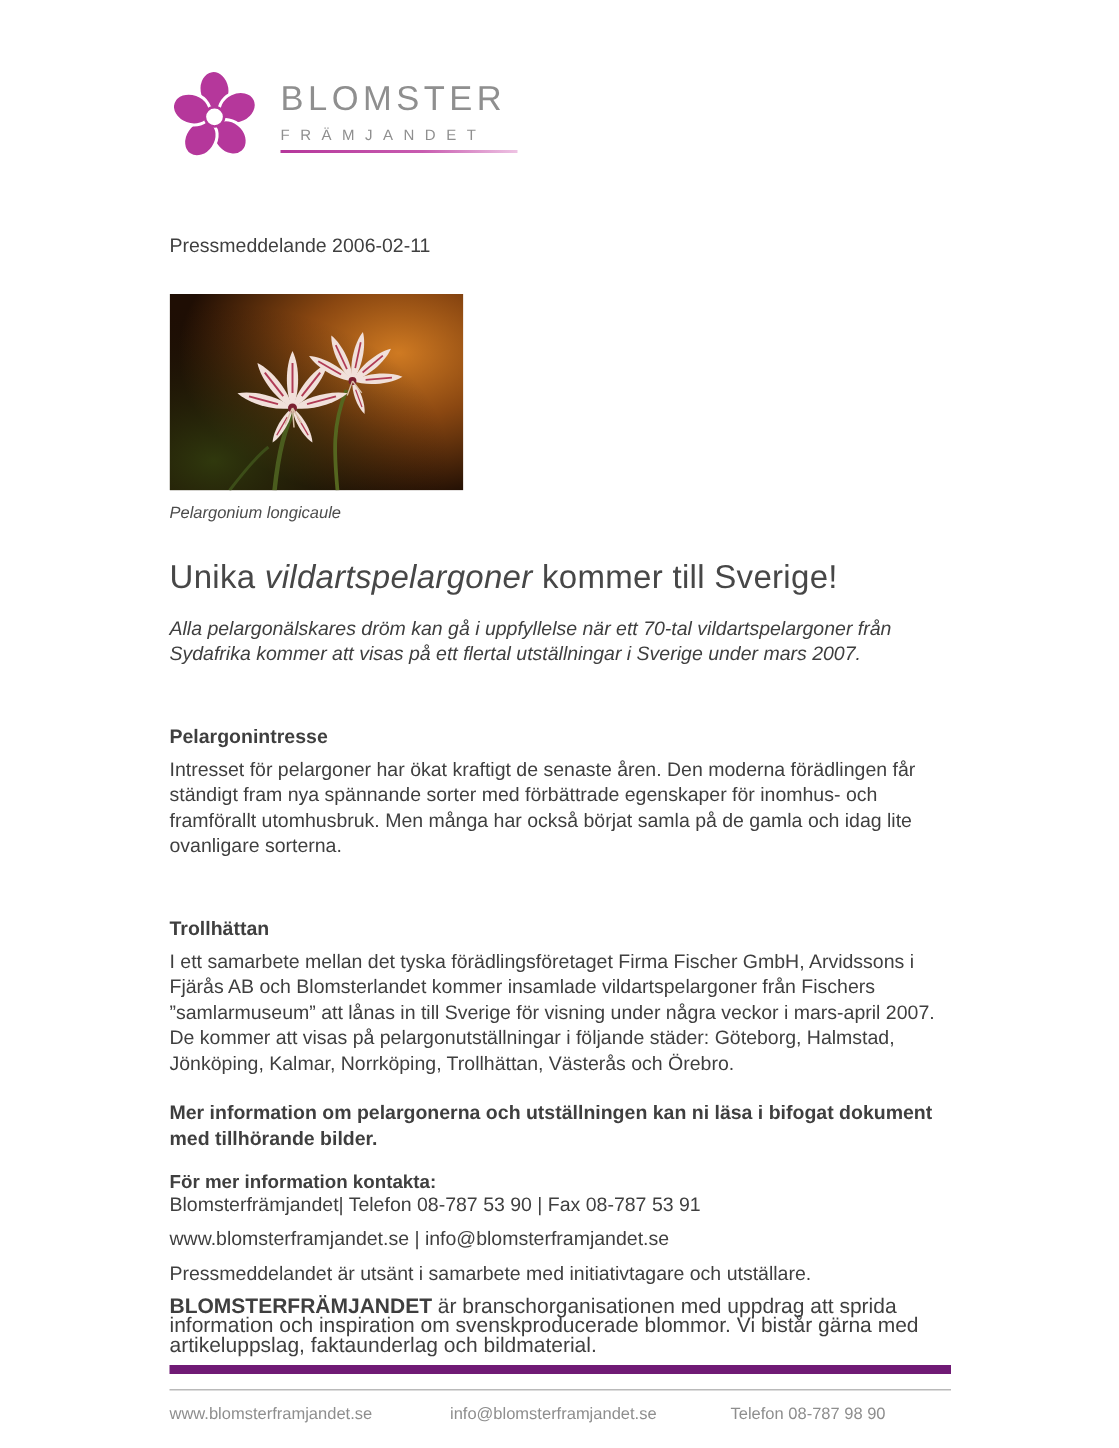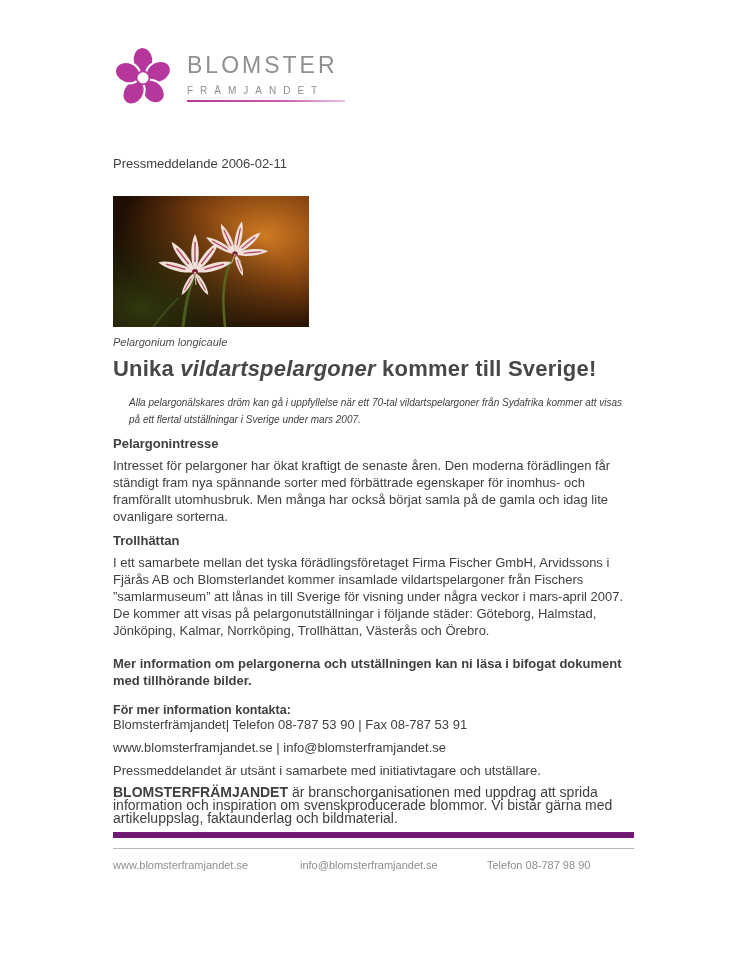--- a/index.html
+++ b/index.html
@@ -32,26 +32,26 @@
 
   
   .dateline { margin-top: 46px; font-size: 13px; }
 
   
   .photo { margin-top: 25px; width: 196px; height: 131px; overflow: hidden; position: relative; }
   .photo svg { display: block; width: 196px; height: 131px; }
   .caption { margin-top: 9px; font-size: 11px; font-style: italic; color: #4c4c4c; }
 
   
-  h1.headline { margin-top: 8px; font-size: 22px; font-weight: 700; color: #474747; letter-spacing: 0.2px; }
+  h1.headline { margin-top: 24px; font-size: 22px; font-weight: 400; color: #474747; letter-spacing: 0.2px; }
   h1.headline em { font-style: italic; }
-  .lead { margin-top: 12px; font-size: 10px; line-height: 17px; font-style: italic; margin-left: 16px; }
+  .lead { margin-top: 12px; font-size: 13px; line-height: 17px; font-style: italic; }
 
   
-  h2.section-heading { margin-top: 8px; font-size: 13px; font-weight: 700; color: #3f3f3f; }
+  h2.section-heading { margin-top: 39px; font-size: 13px; font-weight: 700; color: #3f3f3f; }
   p.section-body { margin-top: 6px; font-size: 13px; line-height: 17px; }
 
   
   .more-info { margin-top: 16px; font-size: 13px; line-height: 17px; font-weight: 700; }
   .contact-heading { margin-top: 14px; font-size: 12.5px; font-weight: 700; }
   .contact-line { font-size: 13px; }
   .links-line { margin-top: 8px; font-size: 13px; }
   .links-line .sep { color: #3f3f3f; }
   .link { color: #3f3f3f; cursor: pointer; }
   .dist-note { margin-top: 8px; font-size: 13px; }

